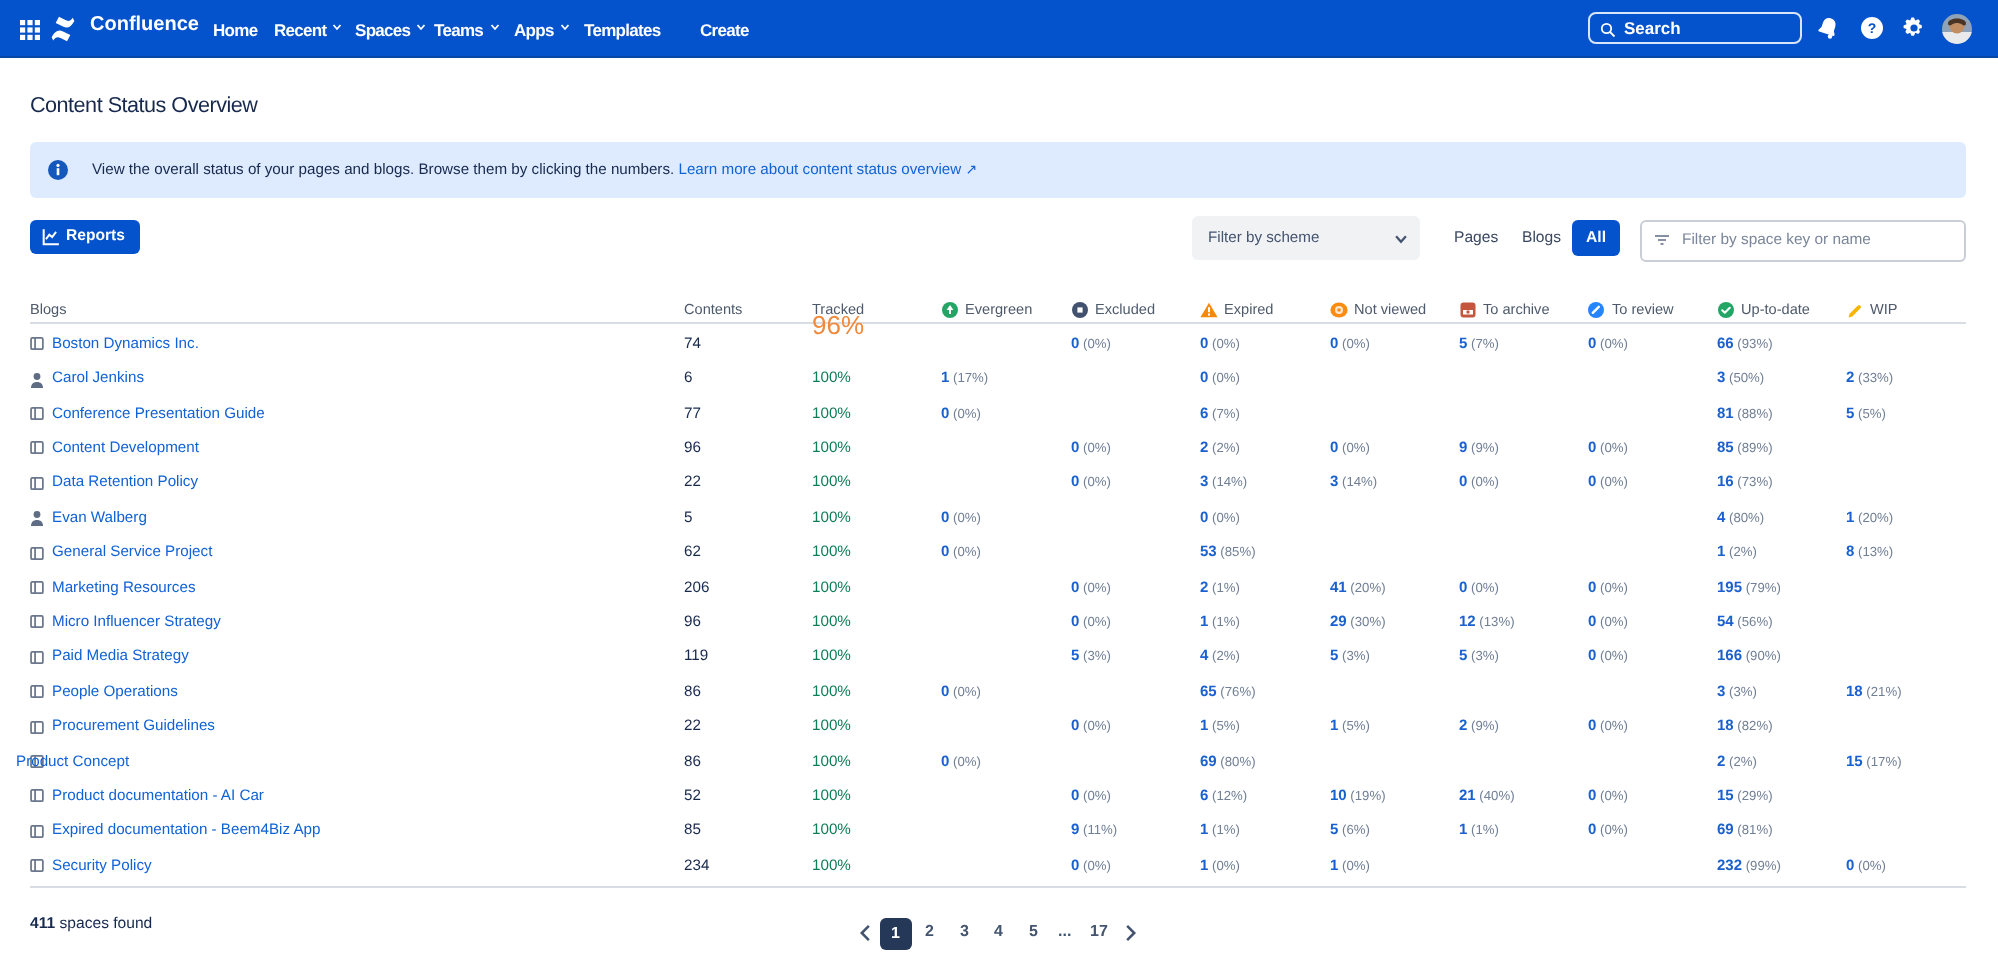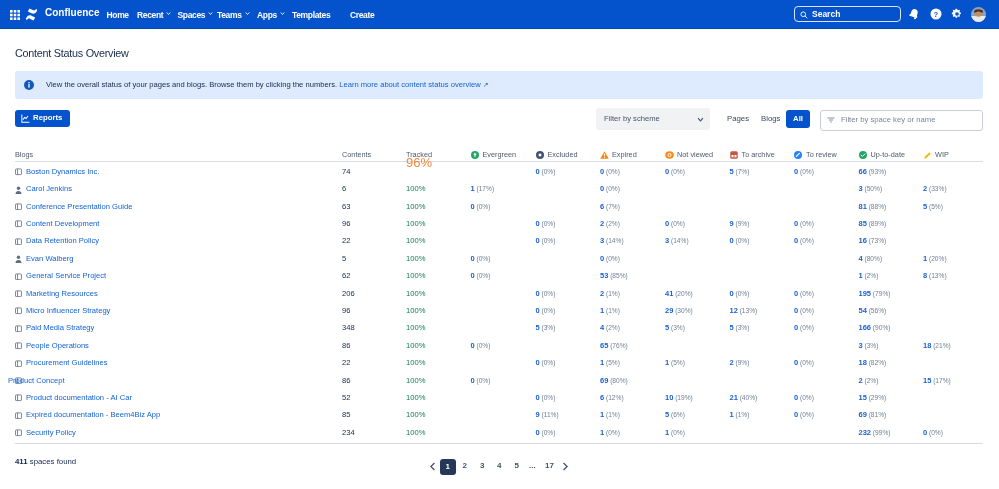--- a/index.html
+++ b/index.html
@@ -199,21 +199,21 @@
 <span class="abs val" style="left:600px;top:185.1px"><b>0</b><span> (0%)</span></span>
 <span class="abs val" style="left:858.5px;top:185.1px"><b>3</b><span> (50%)</span></span>
 <span class="abs val" style="left:923px;top:185.1px"><b>2</b><span> (33%)</span></span>
 <span class="abs" style="left:15px;top:202.9px;width:9px">
     <svg width="7" height="7.5" viewBox="0 0 16 16">
       <rect x="1.2" y="1.5" width="13.5" height="13" rx="1.5" fill="none" stroke="#6B778C" stroke-width="2"></rect>
       <line x1="5.8" y1="1.5" x2="5.8" y2="14.5" stroke="#6B778C" stroke-width="2"></line>
     </svg>
   </span>
 <span class="abs link" style="left:26px;top:202.5px;font-size:7.6px">Conference Presentation Guide</span>
-<span class="abs" style="left:342px;top:202.5px;font-size:7.6px;color:#17294D">63</span>
+<span class="abs" style="left:342px;top:202.5px;font-size:7.6px;color:#17294D">77</span>
 <span class="abs" style="left:406px;top:202.5px;font-size:7.6px;color:#0E7D58">100%</span>
 <span class="abs val" style="left:470.5px;top:202.5px"><b>0</b><span> (0%)</span></span>
 <span class="abs val" style="left:600px;top:202.5px"><b>6</b><span> (7%)</span></span>
 <span class="abs val" style="left:858.5px;top:202.5px"><b>81</b><span> (88%)</span></span>
 <span class="abs val" style="left:923px;top:202.5px"><b>5</b><span> (5%)</span></span>
 <span class="abs" style="left:15px;top:220.3px;width:9px">
     <svg width="7" height="7.5" viewBox="0 0 16 16">
       <rect x="1.2" y="1.5" width="13.5" height="13" rx="1.5" fill="none" stroke="#6B778C" stroke-width="2"></rect>
       <line x1="5.8" y1="1.5" x2="5.8" y2="14.5" stroke="#6B778C" stroke-width="2"></line>
     </svg>
@@ -298,21 +298,21 @@
 <span class="abs val" style="left:729.5px;top:306.9px"><b>12</b><span> (13%)</span></span>
 <span class="abs val" style="left:794px;top:306.9px"><b>0</b><span> (0%)</span></span>
 <span class="abs val" style="left:858.5px;top:306.9px"><b>54</b><span> (56%)</span></span>
 <span class="abs" style="left:15px;top:324.7px;width:9px">
     <svg width="7" height="7.5" viewBox="0 0 16 16">
       <rect x="1.2" y="1.5" width="13.5" height="13" rx="1.5" fill="none" stroke="#6B778C" stroke-width="2"></rect>
       <line x1="5.8" y1="1.5" x2="5.8" y2="14.5" stroke="#6B778C" stroke-width="2"></line>
     </svg>
   </span>
 <span class="abs link" style="left:26px;top:324.3px;font-size:7.6px">Paid Media Strategy</span>
-<span class="abs" style="left:342px;top:324.3px;font-size:7.6px;color:#17294D">348</span>
+<span class="abs" style="left:342px;top:324.3px;font-size:7.6px;color:#17294D">119</span>
 <span class="abs" style="left:406px;top:324.3px;font-size:7.6px;color:#0E7D58">100%</span>
 <span class="abs val" style="left:535.5px;top:324.3px"><b>5</b><span> (3%)</span></span>
 <span class="abs val" style="left:600px;top:324.3px"><b>4</b><span> (2%)</span></span>
 <span class="abs val" style="left:665px;top:324.3px"><b>5</b><span> (3%)</span></span>
 <span class="abs val" style="left:729.5px;top:324.3px"><b>5</b><span> (3%)</span></span>
 <span class="abs val" style="left:794px;top:324.3px"><b>0</b><span> (0%)</span></span>
 <span class="abs val" style="left:858.5px;top:324.3px"><b>166</b><span> (90%)</span></span>
 <span class="abs" style="left:15px;top:342.1px;width:9px">
     <svg width="7" height="7.5" viewBox="0 0 16 16">
       <rect x="1.2" y="1.5" width="13.5" height="13" rx="1.5" fill="none" stroke="#6B778C" stroke-width="2"></rect>

